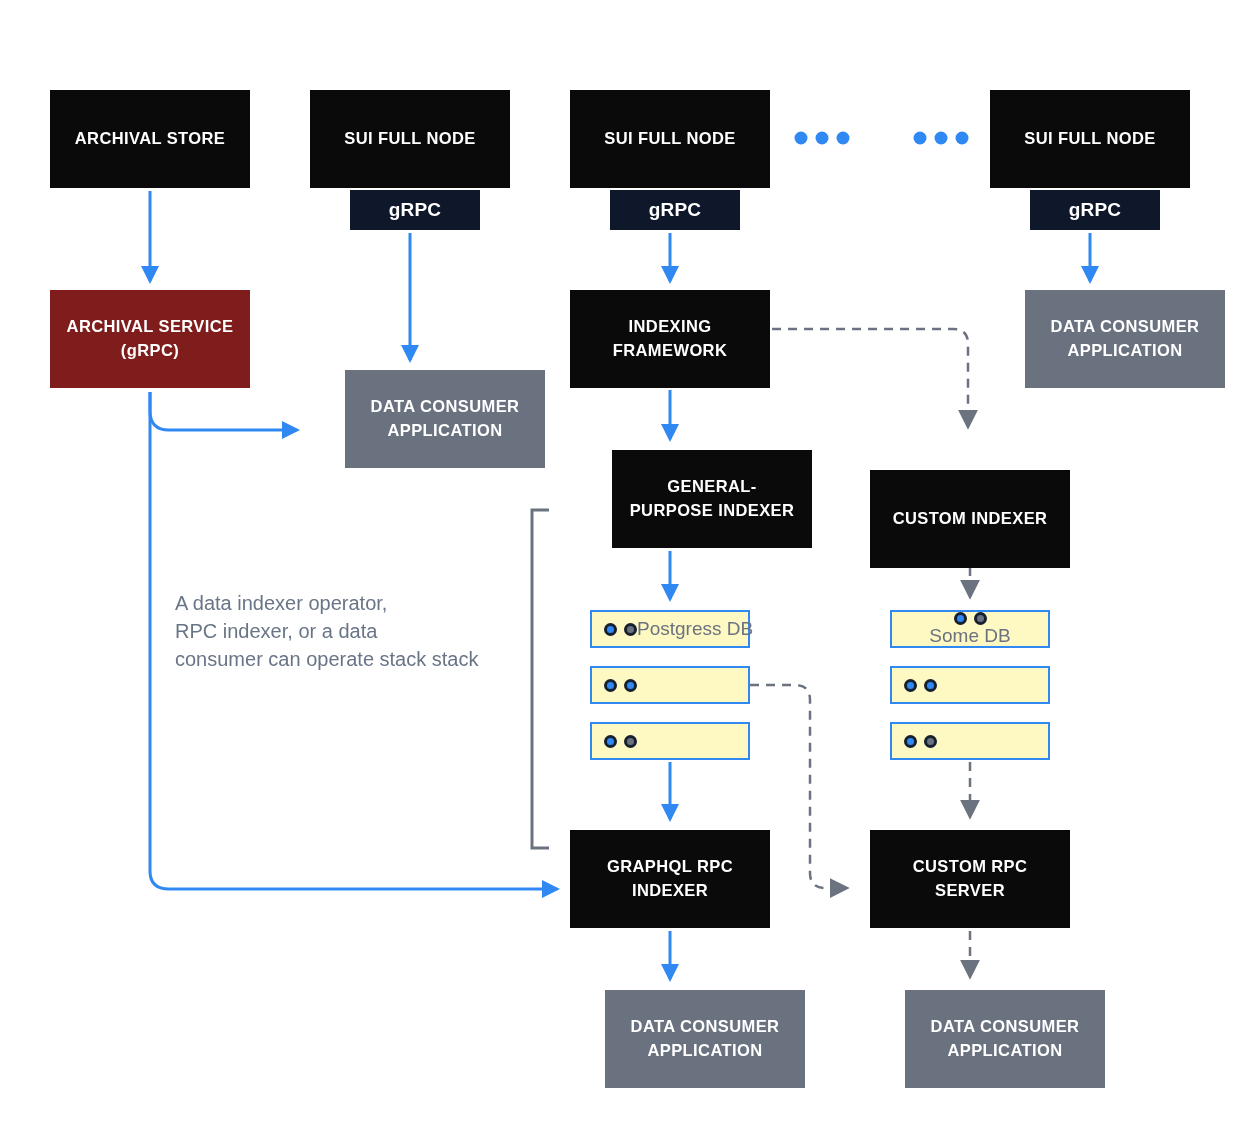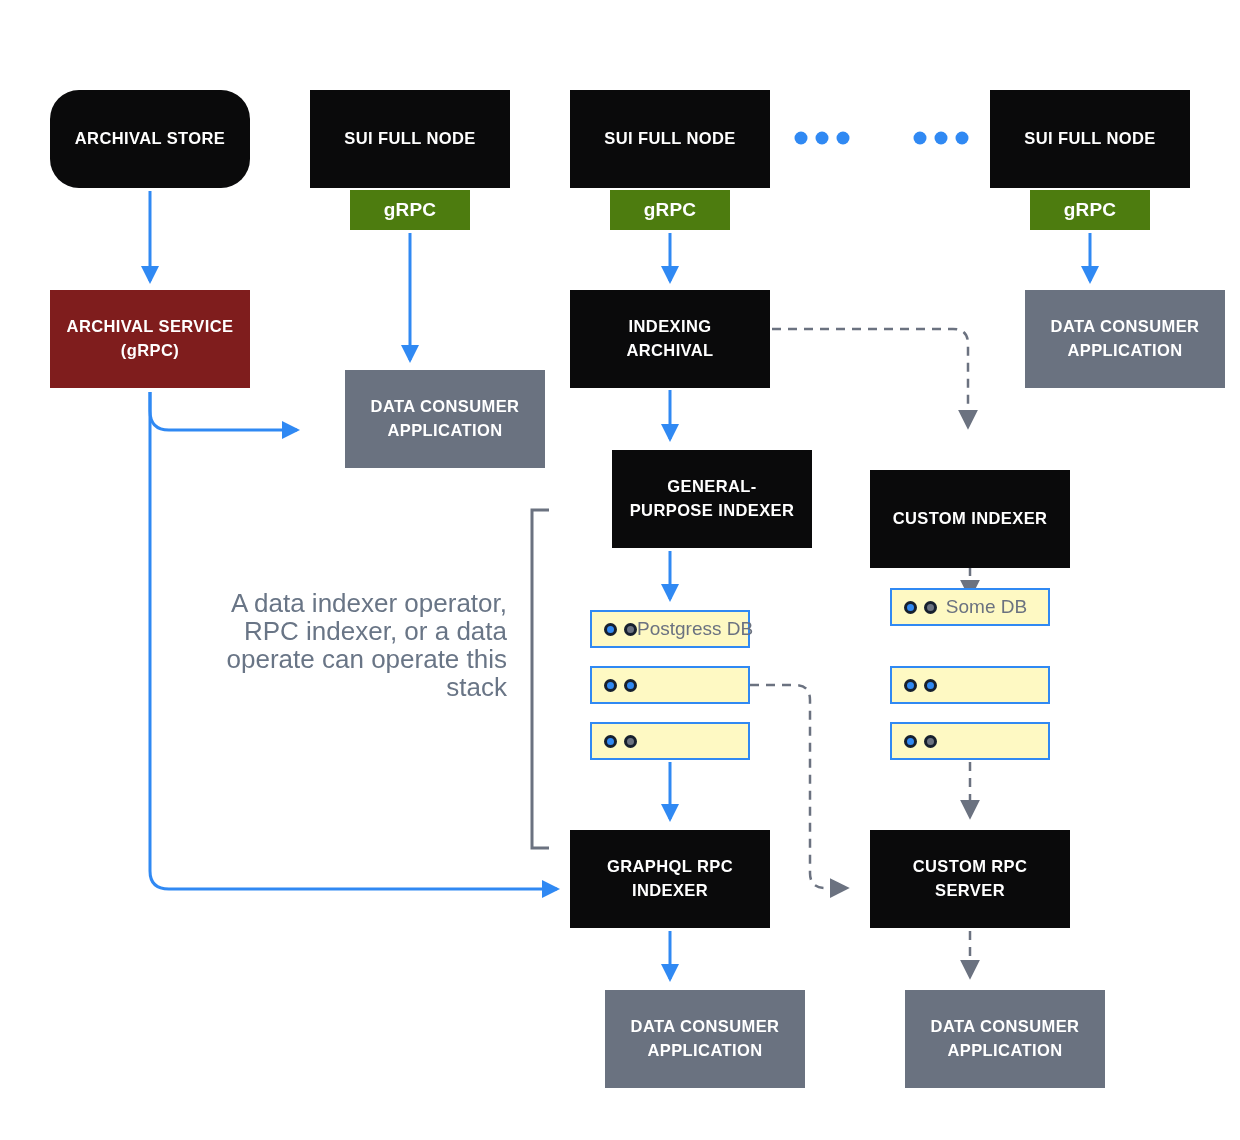--- a/index.html
+++ b/index.html
@@ -11,37 +11,37 @@
   .box{
     position:absolute;display:flex;align-items:center;justify-content:center;
     text-align:center;color:#ffffff;font-weight:600;font-size:16.5px;
     letter-spacing:.4px;line-height:1.45;box-sizing:border-box;padding:0 14px;
     width:200px;height:98px;
   }
   .box.black{background:#0a0a0b;}
   .box.blue{background:#7f1d1d;}
   .box.gray{background:#6A7280;margin-left:35px;}
   .grpc{
-    position:absolute;width:120px;height:40px;background:#4d7c0f;color:#ffffff;
+    position:absolute;width:130px;height:40px;background:#0f172a;color:#ffffff;
     font-weight:600;font-size:19px;display:flex;align-items:center;justify-content:center;
     letter-spacing:.2px;
   }
   .db-row{
     position:absolute;width:160px;height:38px;background:#fef9c3;
     border:2.5px solid #3089F3;box-sizing:border-box;display:flex;align-items:center;
     padding:0 12px;
   }
   .dots{display:flex;gap:7px;align-items:center;}
   .dot{width:7px;height:7px;border-radius:50%;border:3px solid #17202E;display:block;}
   .dot-blue{background:#3089F3;}
   .dot-gray{background:#6B7280;}
   .db-label{flex:1;text-align:center;color:#6B7280;font-size:19px;white-space:nowrap;}
   .annotation{
-    position:absolute;left:175px;top:589px;width:332px;text-align:right;
-    color:#697586;font-size:26px;line-height:28px;
+    position:absolute;left:175px;top:589px;width:332px;text-align:left;
+    color:#697586;font-size:20px;line-height:28px;
   }
 </style>
 </head>
 <body>
 
 <div id="canvas">
 
   <svg class="overlay" width="1240" height="1140" viewBox="0 0 1240 1140">
     <defs>
       <marker id="arrBlue" markerWidth="6" markerHeight="6" refX="5" refY="3" orient="auto" markerUnits="strokeWidth">
@@ -78,32 +78,32 @@
     <g fill="#3089F3">
       <circle cx="801" cy="138" r="6.5"></circle>
       <circle cx="822" cy="138" r="6.5"></circle>
       <circle cx="843" cy="138" r="6.5"></circle>
       <circle cx="920" cy="138" r="6.5"></circle>
       <circle cx="941" cy="138" r="6.5"></circle>
       <circle cx="962" cy="138" r="6.5"></circle>
     </g>
   </svg>
 
-  <div class="box black" style="left:50px;top:90px;border-radius:29px;">ARCHIVAL STORE</div>
+  <div class="box black" style="left:50px;top:90px;">ARCHIVAL STORE</div>
   <div class="box black" style="left:310px;top:90px;">SUI FULL NODE</div>
   <div class="box black" style="left:570px;top:90px;">SUI FULL NODE</div>
   <div class="box black" style="left:990px;top:90px;">SUI FULL NODE</div>
 
   <div class="grpc" style="left:350px;top:190px;">gRPC</div>
   <div class="grpc" style="left:610px;top:190px;">gRPC</div>
   <div class="grpc" style="left:1030px;top:190px;">gRPC</div>
 
   <div class="box blue" style="left:50px;top:290px;">ARCHIVAL SERVICE (gRPC)</div>
   <div class="box gray" style="left:310px;top:370px;">DATA CONSUMER APPLICATION</div>
-  <div class="box black" style="left:570px;top:290px;">INDEXING ARCHIVAL</div>
+  <div class="box black" style="left:570px;top:290px;">INDEXING FRAMEWORK</div>
   <div class="box gray" style="left:990px;top:290px;">DATA CONSUMER APPLICATION</div>
 
   <div class="box black" style="left:580px;top:450px;margin-left:32px;">GENERAL-PURPOSE INDEXER</div>
   <div class="box black" style="left:870px;top:450px;margin-top:20px;">CUSTOM INDEXER</div>
 
   <div class="db-row" style="left:590px;top:610px;">
     <span class="dots">
         <span class="dot dot-blue"></span>
         <span class="dot dot-gray"></span>
       </span>
@@ -117,21 +117,21 @@
     <span class="db-label"></span>
   </div>
   <div class="db-row" style="left:590px;top:722px;">
     <span class="dots">
         <span class="dot dot-blue"></span>
         <span class="dot dot-gray"></span>
       </span>
     <span class="db-label"></span>
   </div>
 
-  <div class="db-row" style="left:890px;top:588px;">
+  <div class="db-row" style="left:890px;top:610px;flex-direction:column;">
     <span class="dots">
         <span class="dot dot-blue"></span>
         <span class="dot dot-gray"></span>
       </span>
     <span class="db-label">Some DB</span>
   </div>
   <div class="db-row" style="left:890px;top:666px;">
     <span class="dots">
         <span class="dot dot-blue"></span>
         <span class="dot dot-blue"></span>
@@ -148,16 +148,16 @@
 
   <div class="box black" style="left:570px;top:830px;">GRAPHQL RPC INDEXER</div>
   <div class="box black" style="left:870px;top:830px;">CUSTOM RPC SERVER</div>
 
   <div class="box gray" style="left:570px;top:990px;">DATA CONSUMER APPLICATION</div>
   <div class="box gray" style="left:870px;top:990px;">DATA CONSUMER APPLICATION</div>
 
   <div class="annotation">
     <div>A data indexer operator,</div>
     <div>RPC indexer, or a data</div>
-    <div>operate can operate this stack</div>
+    <div>consumer can operate stack stack</div>
   </div>
 
 </div>
 
 </body></html>

